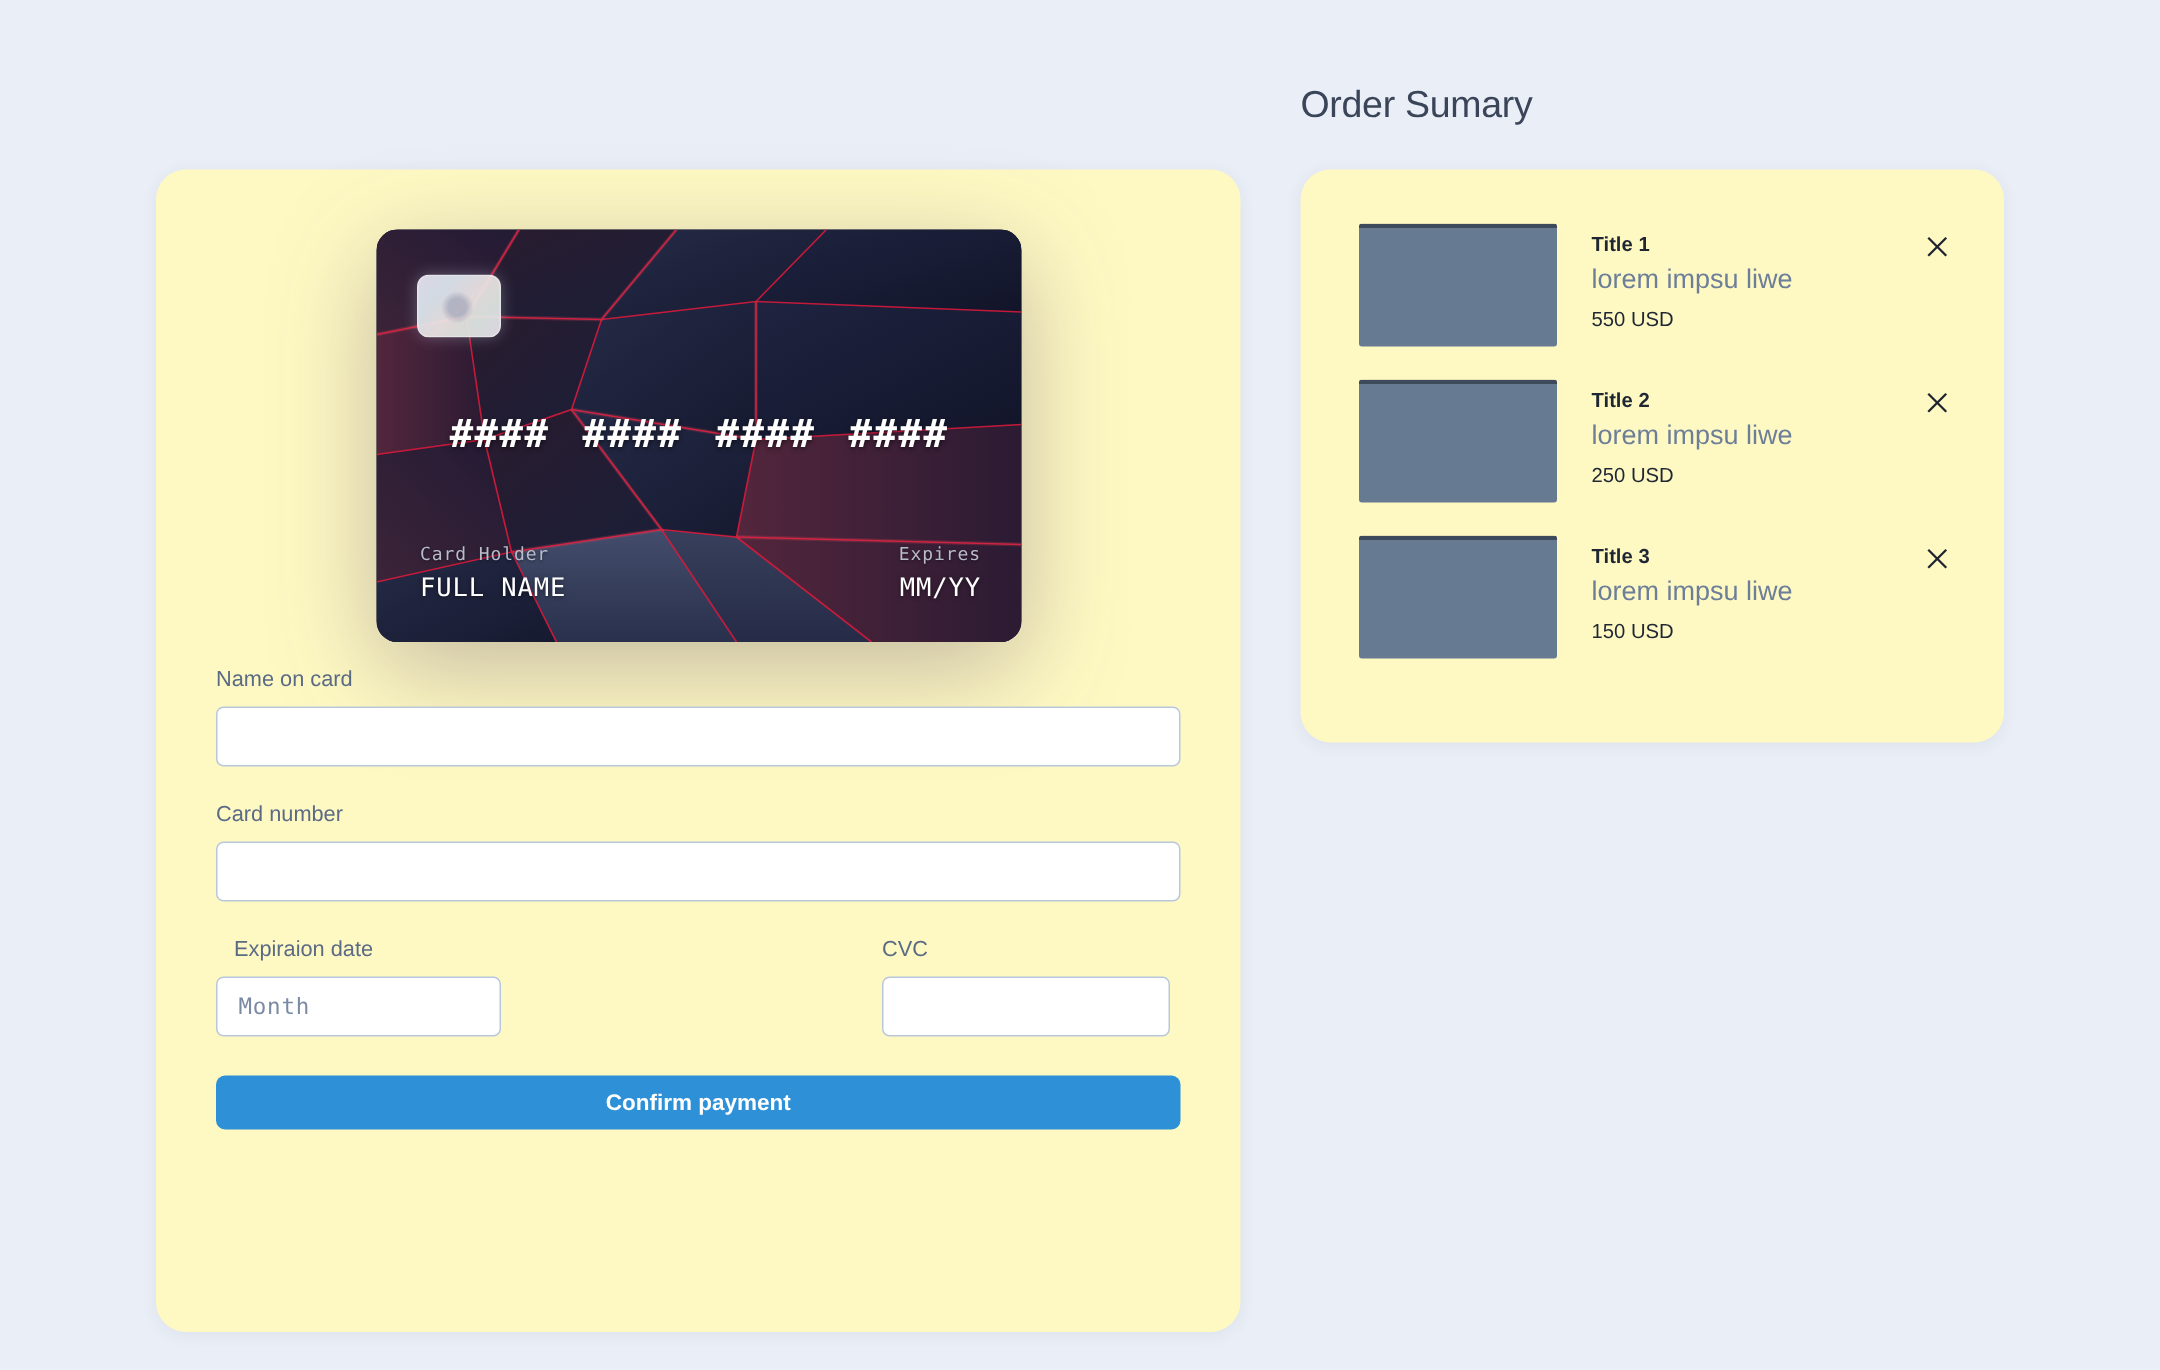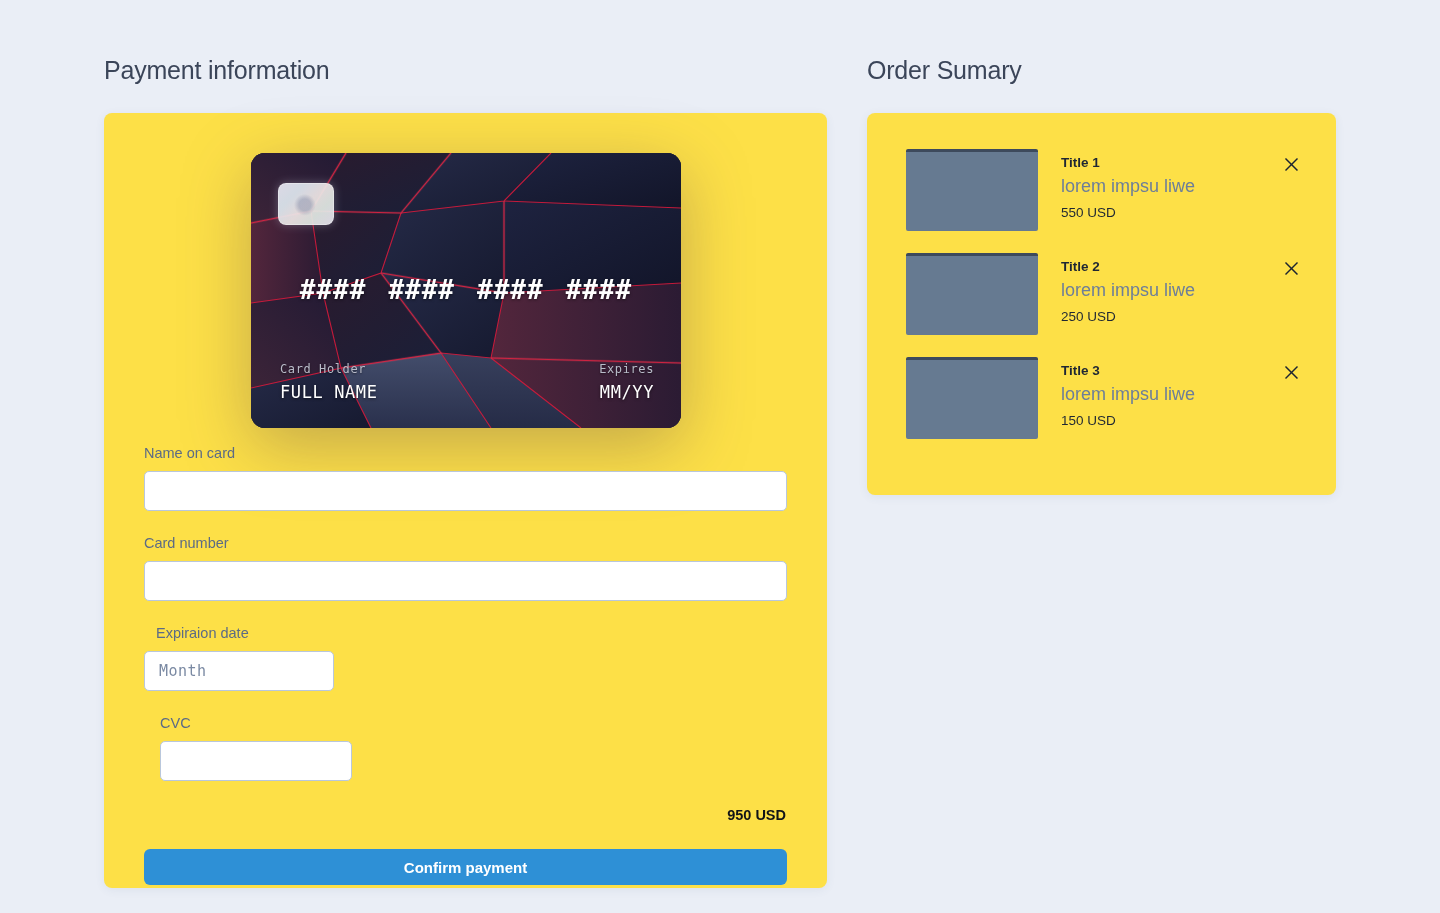--- a/index.html
+++ b/index.html
@@ -26,22 +26,22 @@
     color: #3b4559;
     letter-spacing: -0.2px;
     white-space: nowrap;
   }
   #payment-title  { left: 104px; top: 56px; }
   #summary-title  { left: 867px; top: 56px; }
 
   
   .panel {
     position: absolute;
-    background: #fde047;
-    border-radius: 8px;
+    background: #fef9c3;
+    border-radius: 20px;
     box-shadow: 0 2px 10px rgba(70,90,130,0.08);
   }
   #payment-panel {
     left: 104px; top: 113px;
     width: 723px; height: 775px;
   }
   #summary-panel {
     left: 867px; top: 113px;
     width: 469px; height: 382px;
   }
@@ -152,23 +152,22 @@
   .text-input::placeholder {
     color: #7b8aa3;
     font-family: "DejaVu Sans Mono", "Liberation Mono", monospace;
     font-size: 15px;
     letter-spacing: 0.5px;
   }
   .field-block { margin-bottom: 24px; }
 
   .row-group {
     display: flex;
-    align-items: flex-start;
+    align-items: center;
     gap: 24px;
-    flex-direction: column;
   }
   .col-exp   { width: 404px; }
   .col-cvc   { width: 192px; margin-left: 16px; }
   .exp-inputs { display: flex; gap: 8px; }
   .exp-inputs .text-input { width: 190px; }
   .label-inset { padding-left: 12px; }
 
   .total-line {
     margin-top: 26px;
     text-align: right;
@@ -244,21 +243,20 @@
     align-items: center;
     justify-content: center;
   }
   .remove-btn svg { display: block; }
 </style>
 </head>
 <body>
 
 <div class="page">
 
-  <h1 class="section-title" id="payment-title">Payment information</h1>
 
   <div class="panel" id="payment-panel">
 
     <div class="card-wrap">
       <div class="credit-card">
         <svg class="card-bg" viewBox="0 0 430 275" preserveAspectRatio="none">
           <defs>
             <linearGradient id="gA" x1="0" y1="0" x2="1" y2="1">
               <stop offset="0%" stop-color="#2a1b2e"></stop>
                 <stop offset="100%" stop-color="#1a1f38"></stop>
@@ -367,21 +365,20 @@
           <div class="exp-inputs">
             <input class="text-input" type="text" placeholder="Month" style="">
           </div>
         </div>
         <div class="col-cvc">
           <label class="field-label">CVC</label>
           <input class="text-input" type="text" placeholder="" style="">
         </div>
       </div>
 
-      <div class="total-line">950 USD</div>
 
       <button class="confirm-btn">Confirm payment</button>
     </div>
   </div>
 
   <h1 class="section-title" id="summary-title">Order Sumary</h1>
 
   <div class="panel" id="summary-panel">
     <div class="summary-list">
 

